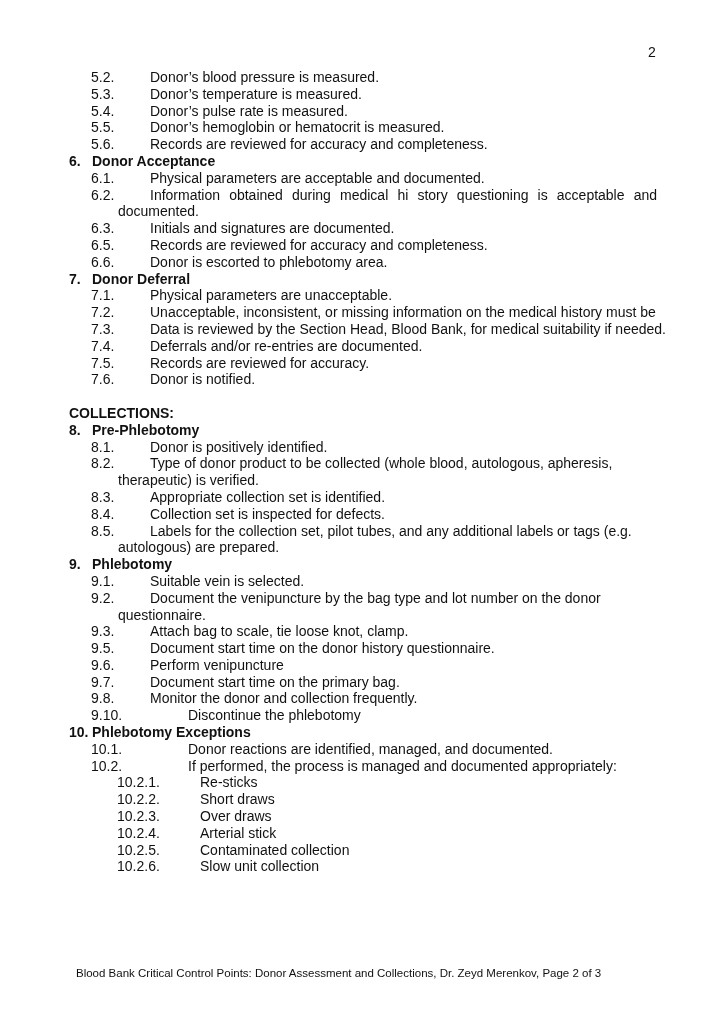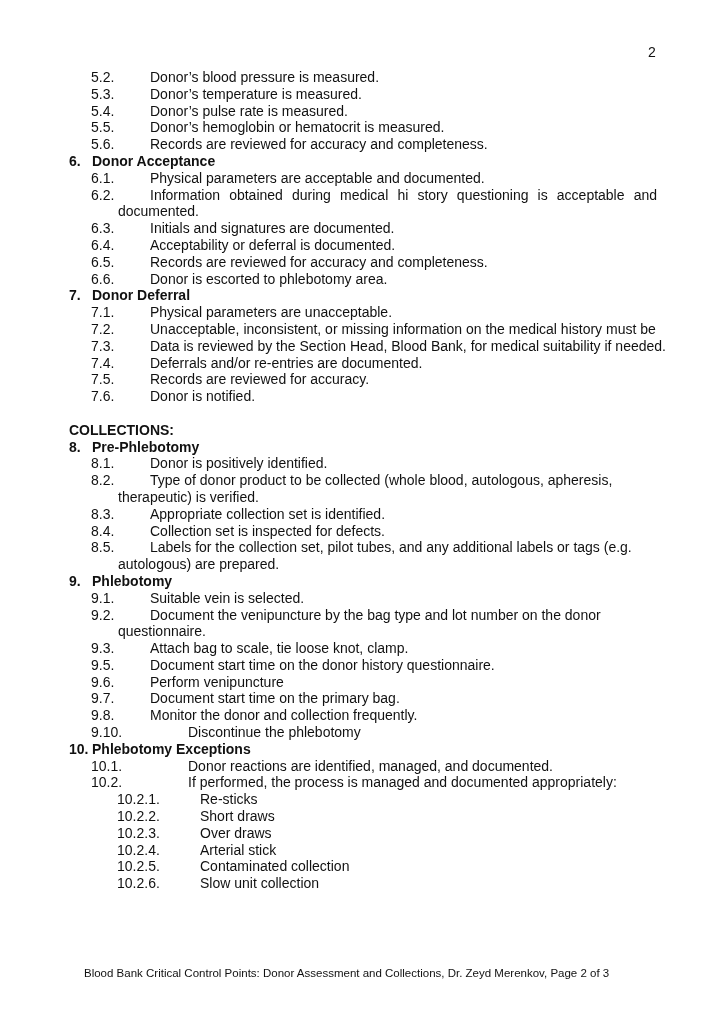--- a/index.html
+++ b/index.html
@@ -17,21 +17,21 @@
   .sec .ttl { font-weight: bold; }
   .sub { padding-left: 22px; display: flex; gap: 32px; }
   .sub .num { display: inline-block; width: 27px; flex: none; }
   .sub .txt { flex: 1; }
   .sub.wide .num { width: 65px; }
   .subsub { padding-left: 48px; display: flex; }
   .subsub .num { display: inline-block; width: 83px; flex: none; }
   .justify .txt { text-align: justify; text-align-last: justify; }
   .cont { padding-left: 49px; height: 16.8px; line-height: 16.8px; }
   .gap { height: 16.8px; }
-  .footer { position: absolute; top: 967px; left: 84px; font-size: 11.5px; white-space: nowrap; color: #111; }
+  .footer { position: absolute; top: 967px; left: 76px; font-size: 11.5px; white-space: nowrap; color: #111; }
 </style>
 </head>
 <body>
 
 <div class="page-number">2</div>
 
 <div class="content">
 
   <div>
     <div class="line sub">
@@ -63,24 +63,20 @@
         <span class="txt">Physical parameters are acceptable and documented.</span>
       </div>
     <div class="line sub justify">
         <span class="num">6.2.</span>
         <span class="txt">Information obtained during medical hi story questioning is acceptable and</span>
       </div>
     <div class="cont">documented.</div>
     <div class="line sub">
         <span class="num">6.3.</span>
         <span class="txt">Initials and signatures are documented.</span>
-      </div>
-    <div class="line sub">
-        <span class="num">6.4.</span>
-        <span class="txt">Acceptability or deferral is documented.</span>
       </div>
     <div class="line sub">
         <span class="num">6.5.</span>
         <span class="txt">Records are reviewed for accuracy and completeness.</span>
       </div>
     <div class="line sub">
         <span class="num">6.6.</span>
         <span class="txt">Donor is escorted to phlebotomy area.</span>
       </div>
   </div>

